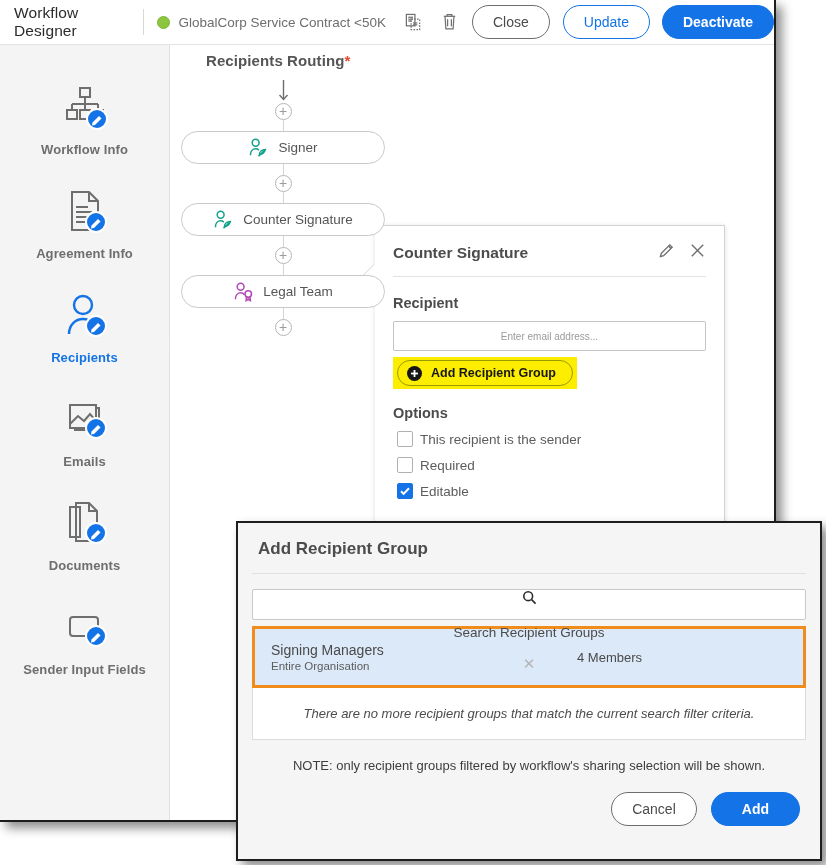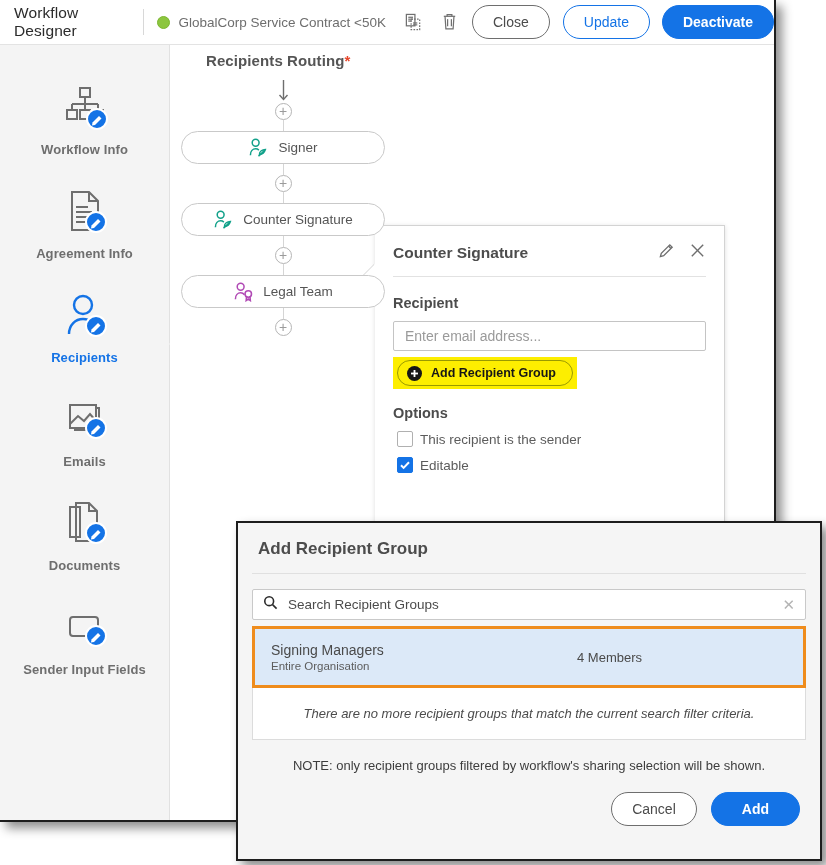--- a/index.html
+++ b/index.html
@@ -113,22 +113,22 @@
   }
   .cs-head {
     display: flex; align-items: center; padding: 16px 18px 0 18px;
   }
   .cs-title { font-size: 15.5px; font-weight: bold; color: #4c4c4c; flex: 1; }
   .cs-head-icons { display: flex; gap: 14px; color: #6e6e6e; }
   .cs-hr { height: 1px; background: #e2e2e2; margin: 13px 18px 0 18px; }
   .cs-sec-title { font-size: 14.5px; font-weight: bold; color: #4c4c4c; padding: 18px 18px 0 18px; }
   .cs-input {
     margin: 10px 18px 0 18px; height: 30px; border: 1px solid #c4c4c4; border-radius: 2px;
-    display: flex; align-items: center; padding: 0 11px; font-size: 14px; color: #9a9a9a;
-    background: #fff; cursor: text;
+    display: flex; align-items: center; padding: 0 11px; font-size: 10px; color: #9a9a9a;
+    background: #fff; cursor: text; justify-content: center;
   }
   .highlight-wrap {
     display: inline-block; background: #fdee00; padding: 3px 4px; margin: 6px 0 0 18px;
   }
   .add-rg-btn {
     height: 26px; border: 1.3px solid #9a9a00; border-radius: 14px; background: #fdee00;
     display: inline-flex; align-items: center; gap: 9px; padding: 0 16px 0 9px;
     font-size: 12.5px; font-weight: bold; color: #161616; cursor: pointer;
   }
   .plus-badge {
@@ -149,21 +149,21 @@
     position: absolute; left: 236px; top: 521px; width: 586px; height: 340px;
     background: #f5f5f5; border: 2px solid #1d1d1d;
     box-shadow: 6px 6px 10px rgba(0,0,0,0.45);
     z-index: 40;
   }
   .modal-title { font-size: 17px; font-weight: bold; color: #4c4c4c; padding: 16px 20px 0 20px; }
   .modal-hr { height: 1px; background: #e0e0e0; margin: 14px 14px 0 14px; }
   .search-box {
     margin: 15px 14px 0 14px; height: 31px; background: #fff;
     border: 1px solid #c9c9c9; border-radius: 2px;
-    display: flex; align-items: center; padding: 0 10px; gap: 10px;
+    display: flex; align-items: center; padding: 0 10px; gap: 16px; flex-direction: column;
   }
   .search-text { font-size: 13.5px; color: #4b4b4b; flex: 1; }
   .clear-x { color: #b4b4b4; font-size: 15px; cursor: pointer; line-height: 1; }
   .group-list { margin: 6px 14px 0 14px; }
   .group-row {
     background: #dce9f8; border: 3px solid #ef8c1c;
     height: 62px; display: flex; align-items: center; padding: 0 16px; cursor: pointer;
   }
   .grp-left { flex: 1; }
   .grp-name { font-size: 14px; color: #4a4a4a; }
@@ -427,20 +427,24 @@
             </div>
           </div>
 
           <div class="cs-opt-title">Options</div>
 
           <div class="opt-row">
             <span class="cbox"></span>
             <span class="opt-label">This recipient is the sender</span>
           </div>
 
+          <div class="opt-row">
+            <span class="cbox"></span>
+            <span class="opt-label">Required</span>
+          </div>
 
           <div class="opt-row">
             <span class="cbox checked">
               <svg width="12" height="12" viewBox="0 0 12 12" fill="none" stroke="#ffffff" stroke-width="2">
                 <path d="M2 6.3l2.6 2.6L10 3.3"></path>
               </svg>
             </span>
             <span class="opt-label">Editable</span>
           </div>
         </div>

